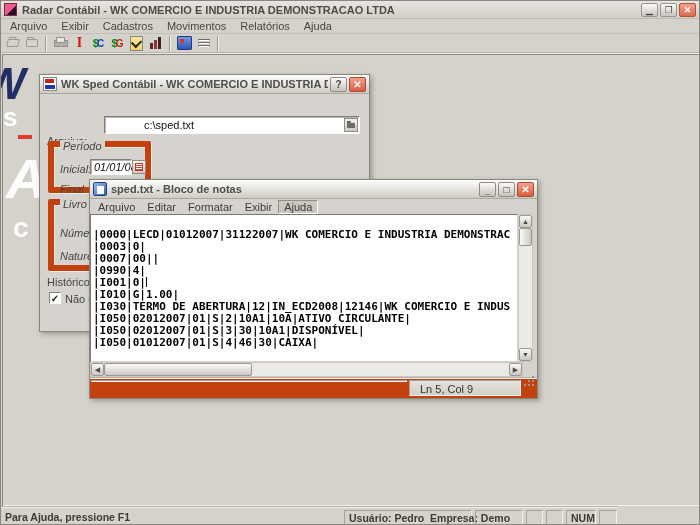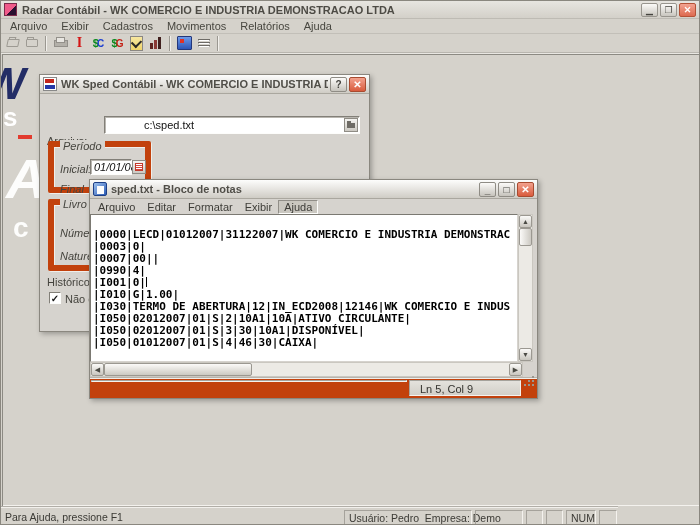--- a/index.html
+++ b/index.html
@@ -97,21 +97,21 @@
   .np-hscroll .thumb { width:148px; height:13px; background:linear-gradient(#fbfaf8,#ccc9c2); border:1px solid #9b9891; border-radius:2px; }
   .np-hscroll .space { flex:1; }
   .np-status { height:21px; display:flex; align-items:flex-start; gap:2px; background:#c2410c; border-top:1px solid #b7b4ad; box-shadow:inset 0 1px 0 #f0eeea; padding:2px 1px 1px 1px; }
   .np-panel { border:1px solid; border-color:#a5a29b #f4f2ee #f4f2ee #a5a29b; background:linear-gradient(#e4e2dd,#d2cfc8); }
   .np-panel.grow { flex:1; }
   .np-panel.ln { width:112px; padding:2px 0 0 10px; color:#34332f; }
   .np-grip { width:13px; position:relative; }
   .np-grip::after { content:""; position:absolute; right:2px; bottom:2px; width:2px; height:2px; background:#9a978f; box-shadow:-4px 4px 0 #9a978f, 0 4px 0 #9a978f, -8px 8px 0 #9a978f, -4px 8px 0 #9a978f, 0 8px 0 #9a978f; }
 
   
-  .statusbar { position:absolute; left:0; top:506px; width:617px; height:19px; background:#d5d2cb; border-top:1px solid #f2f0ec; box-shadow:0 -1px 0 #b1aea7; display:flex; align-items:center; font-size:10.5px; }
+  .statusbar { position:absolute; left:0; top:506px; width:617px; height:19px; background:#d5d2cb; border-top:1px solid #f2f0ec; box-shadow:0 -1px 0 #b1aea7; display:flex; align-items:center; font-size:10.5px;font-weight:bold; }
   .sb-left { flex:1; padding-left:4px; color:#3b3a35; }
   .sb-panel { height:15px; border:1px solid; border-color:#a5a29b #f4f2ee #f4f2ee #a5a29b; margin-right:3px; padding:1px 4px 0 4px; white-space:pre; color:#3b3a35; }
   .sb-user { width:128px; }
   .sb-e1 { width:48px; } .sb-e2 { width:17px; } .sb-e3 { width:17px; }
   .sb-num { width:30px; } .sb-e4 { width:18px; margin-right:1px; }
 </style>
 </head>
 <body>
 
 <div class="app">

